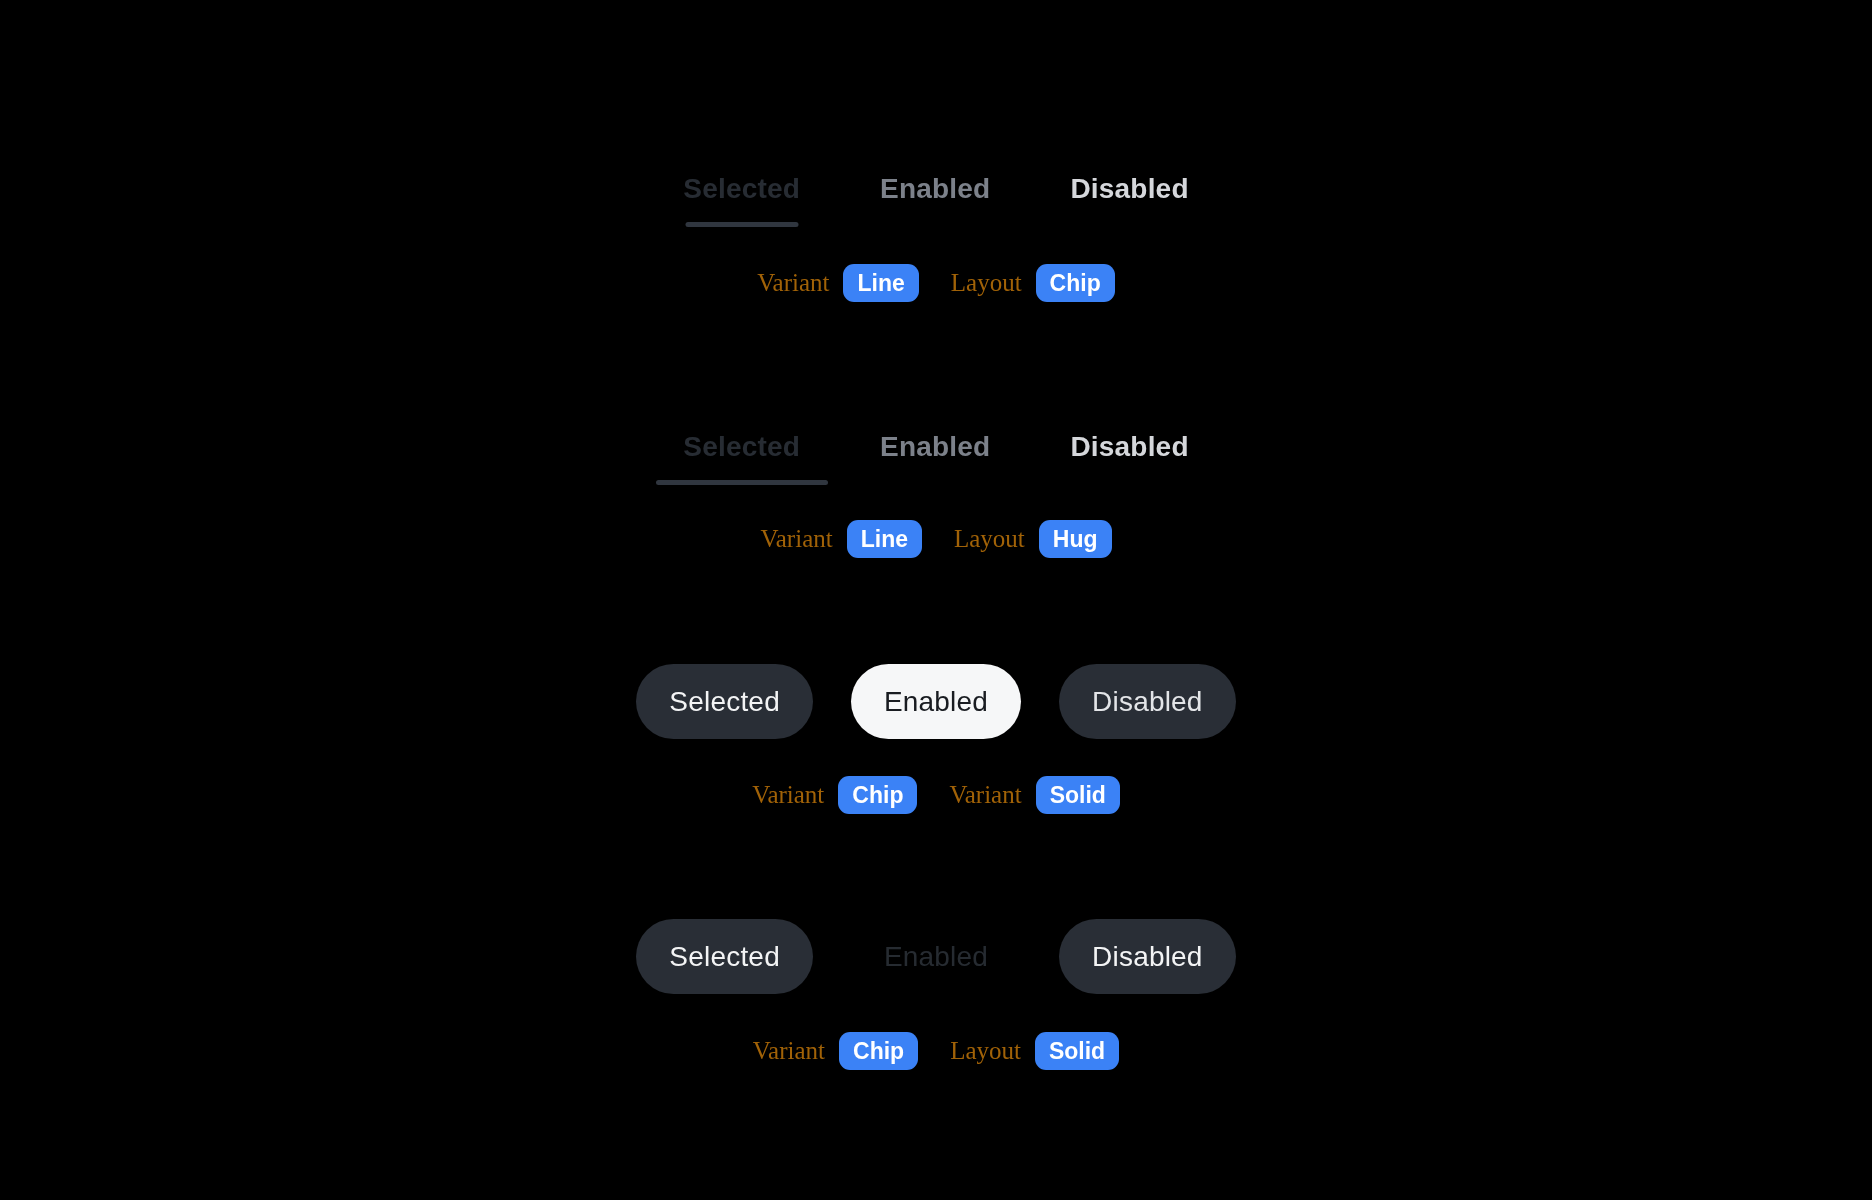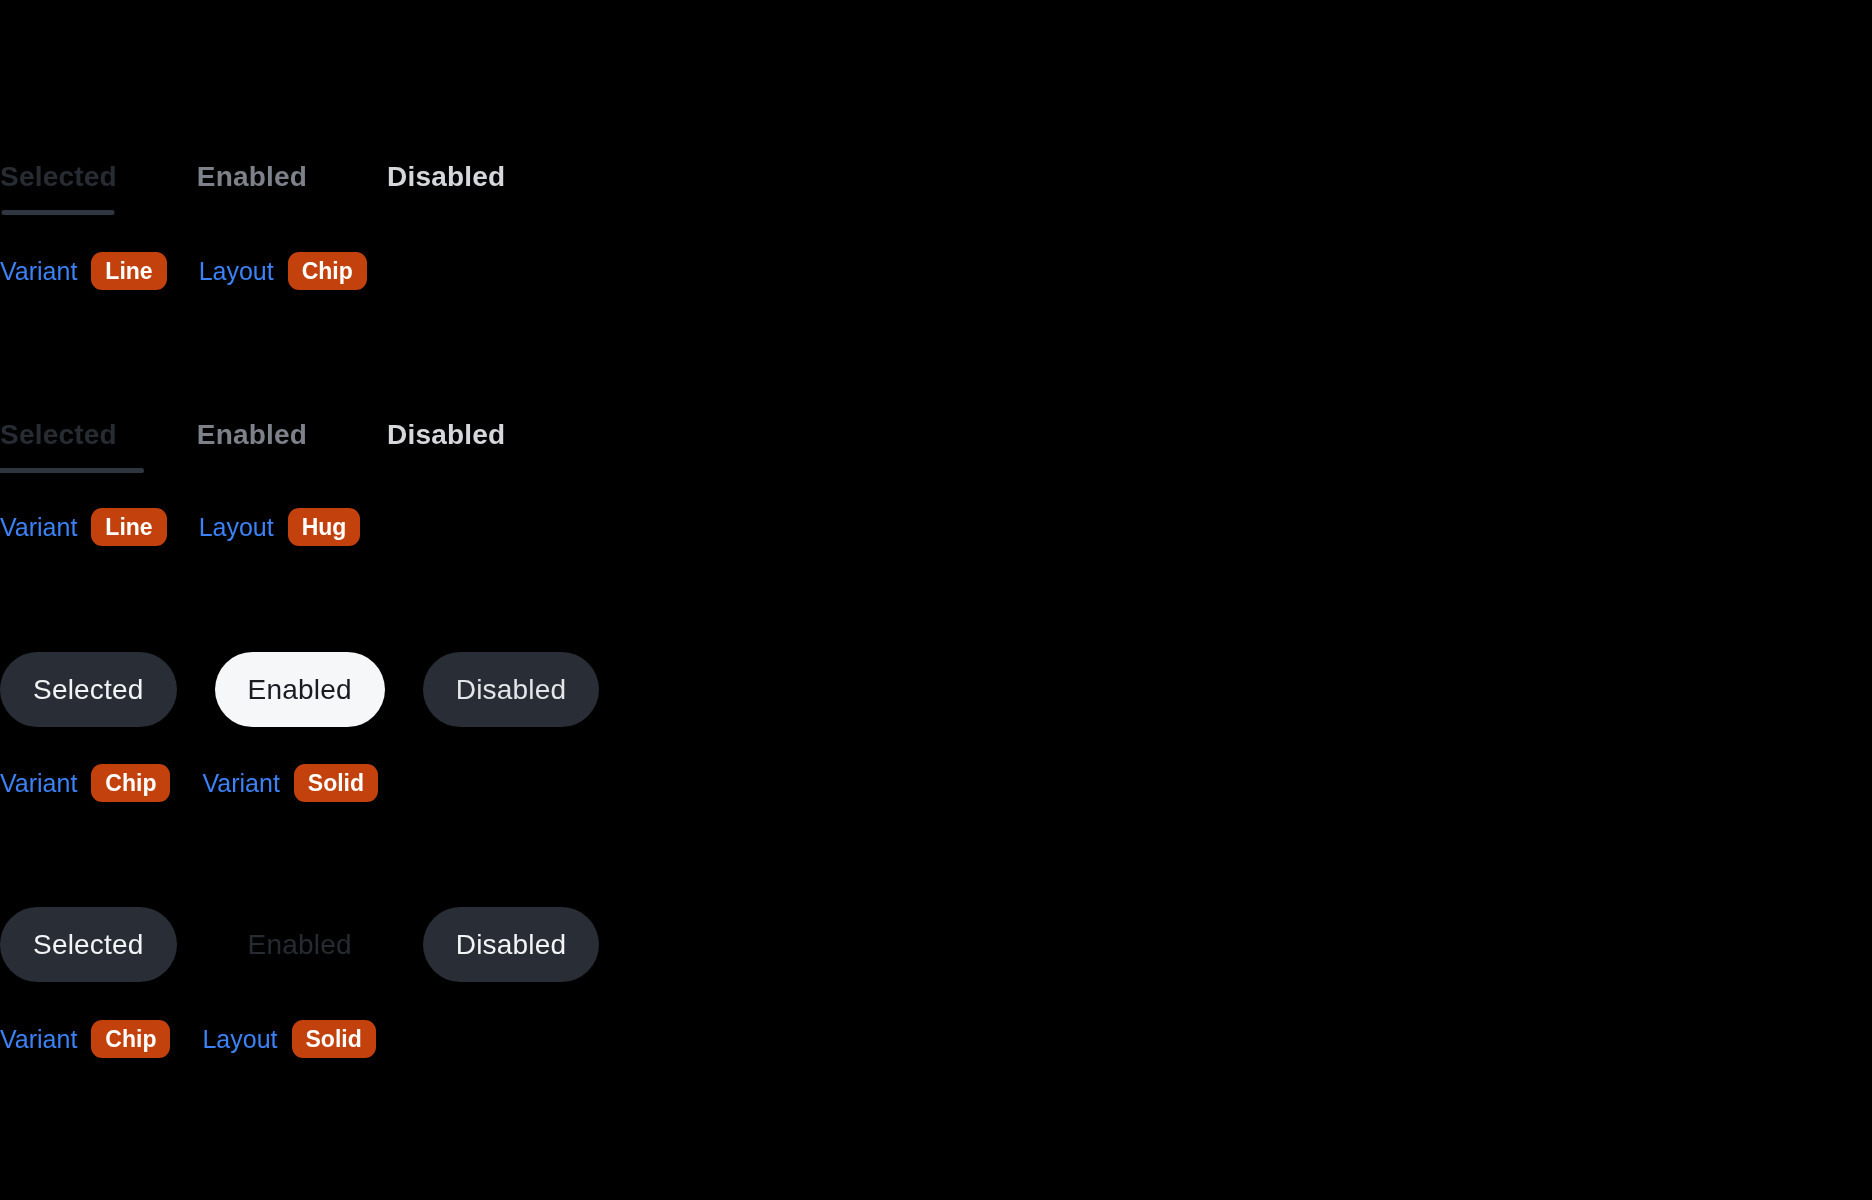--- a/index.html
+++ b/index.html
@@ -4,21 +4,21 @@
 <style>
   html,body{margin:0;padding:0;background:#000;}
   body{
     width:1872px;height:1200px;overflow:hidden;
     font-family:"Liberation Sans","DejaVu Sans",sans-serif;
     -webkit-font-smoothing:antialiased;
   }
   .stage{position:relative;width:1872px;height:1200px;background:#000;}
   .row{
     position:absolute;left:0;width:100%;
-    display:flex;align-items:center;
+    display:flex;justify-content:center;align-items:center;margin-top:12px;
   }
 
   
   .tabs-row{column-gap:80px;}
   .tab{position:relative;display:flex;justify-content:center;}
   .tab-label{font-size:28px;font-weight:700;line-height:34px;letter-spacing:.2px;}
   .t-selected{color:#272c33;}
   .t-enabled{color:#7c818a;}
   .t-disabled{color:#d5d7db;}
   .underline{
@@ -35,23 +35,23 @@
     font-size:28px;font-weight:400;letter-spacing:.2px;white-space:nowrap;
   }
   .c-dark{background:#292e36;color:#f3f4f5;}
   .c-light{background:#f6f7f8;color:#191c21;}
   .c-dark-dim{background:#292e36;color:#e3e5e8;}
   .c-naked{background:transparent;color:#262b31;}
 
   
   .props-row{column-gap:32px;}
   .prop{display:flex;align-items:center;column-gap:14px;}
-  .prop-name{color:#3b82f6;font-size:25px;font-weight:400;line-height:38px;}
+  .prop-name{color:#a16207;font-size:25px;font-weight:400;line-height:38px;font-family:Liberation Serif, serif;}
   .prop-badge{
-    background:#c2410c;color:#ffffff;
+    background:#3b82f6;color:#ffffff;
     font-size:23px;font-weight:700;line-height:38px;height:38px;
     padding:0 14px;border-radius:11px;white-space:nowrap;
   }
 
   
   #g1-tabs {top:160px;}
   #g1-props{top:252px;}
   #g2-tabs {top:418px;}
   #g2-props{top:508px;}
   #g3-chips{top:652px;}

